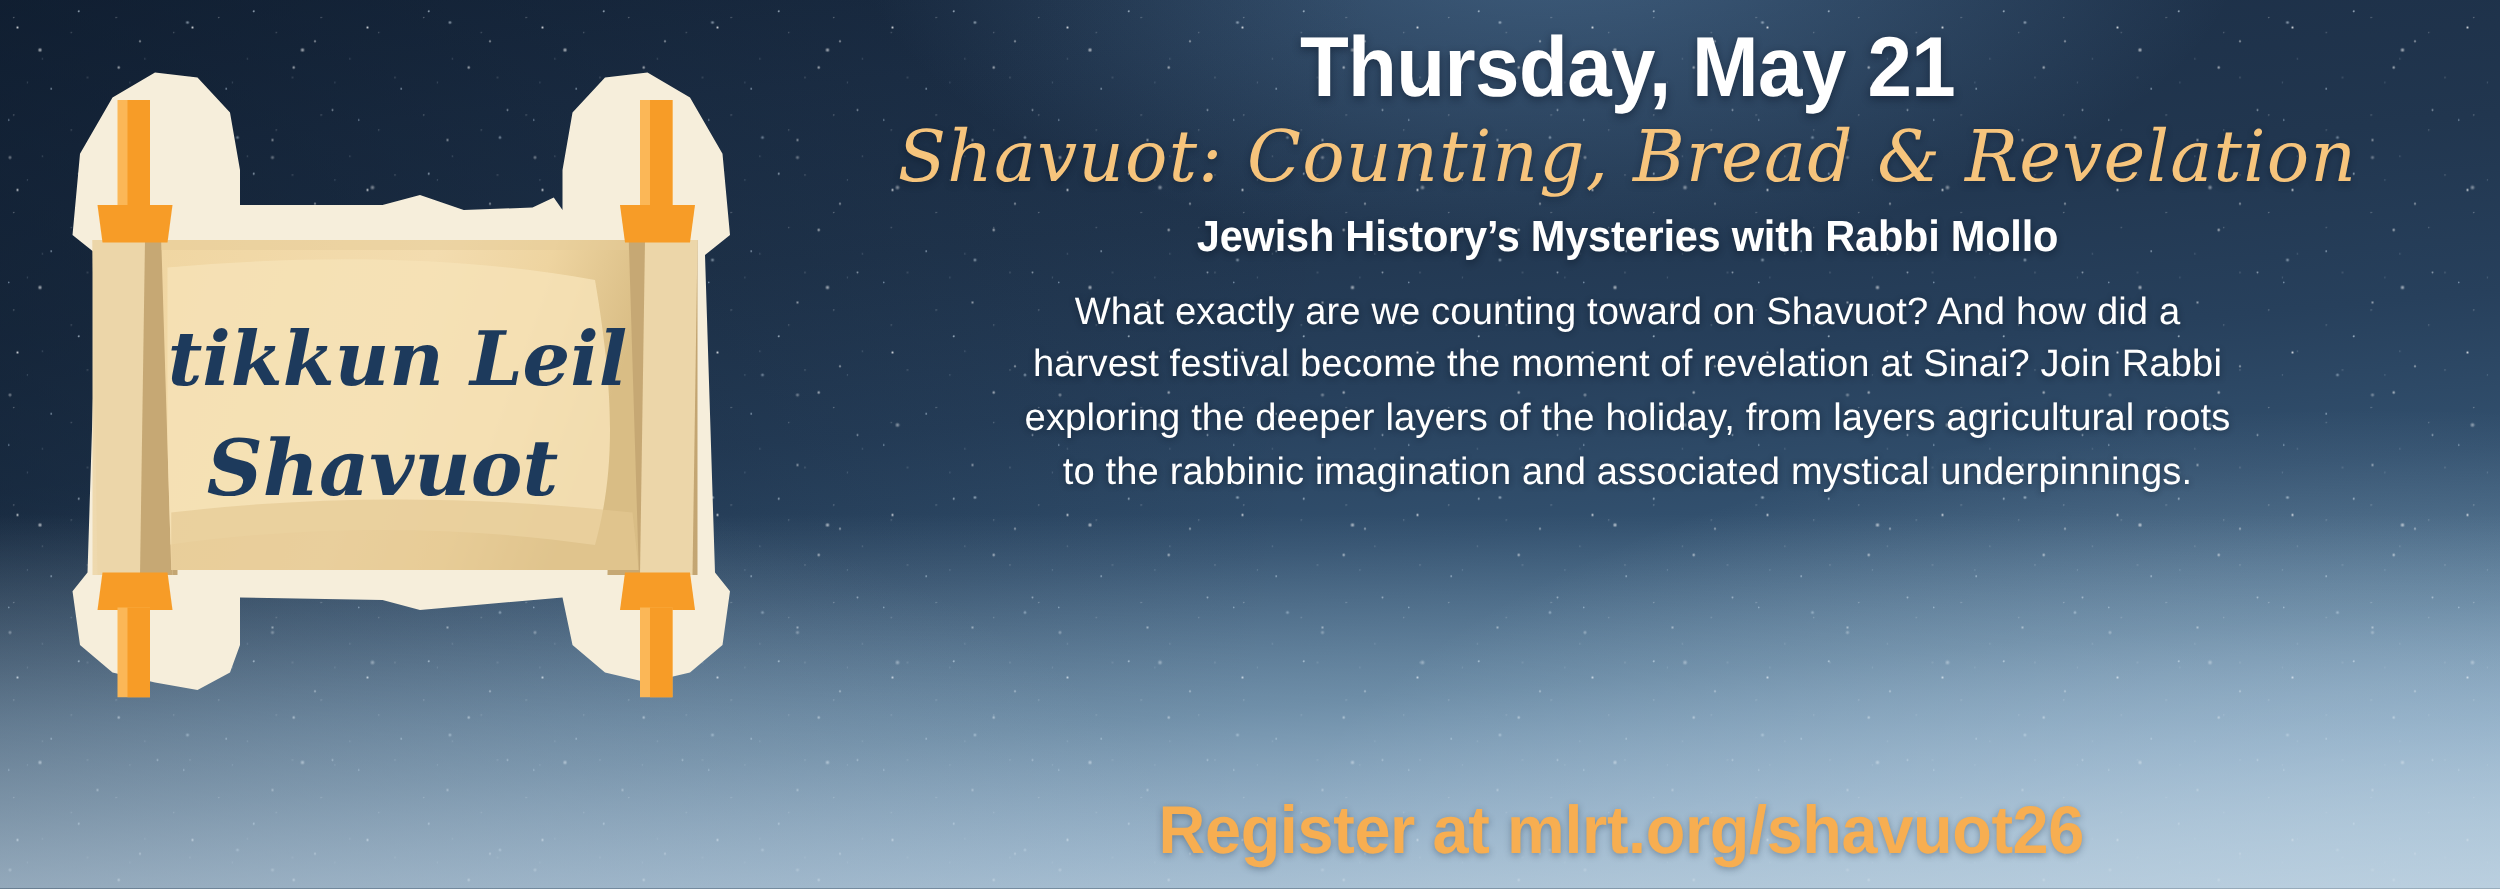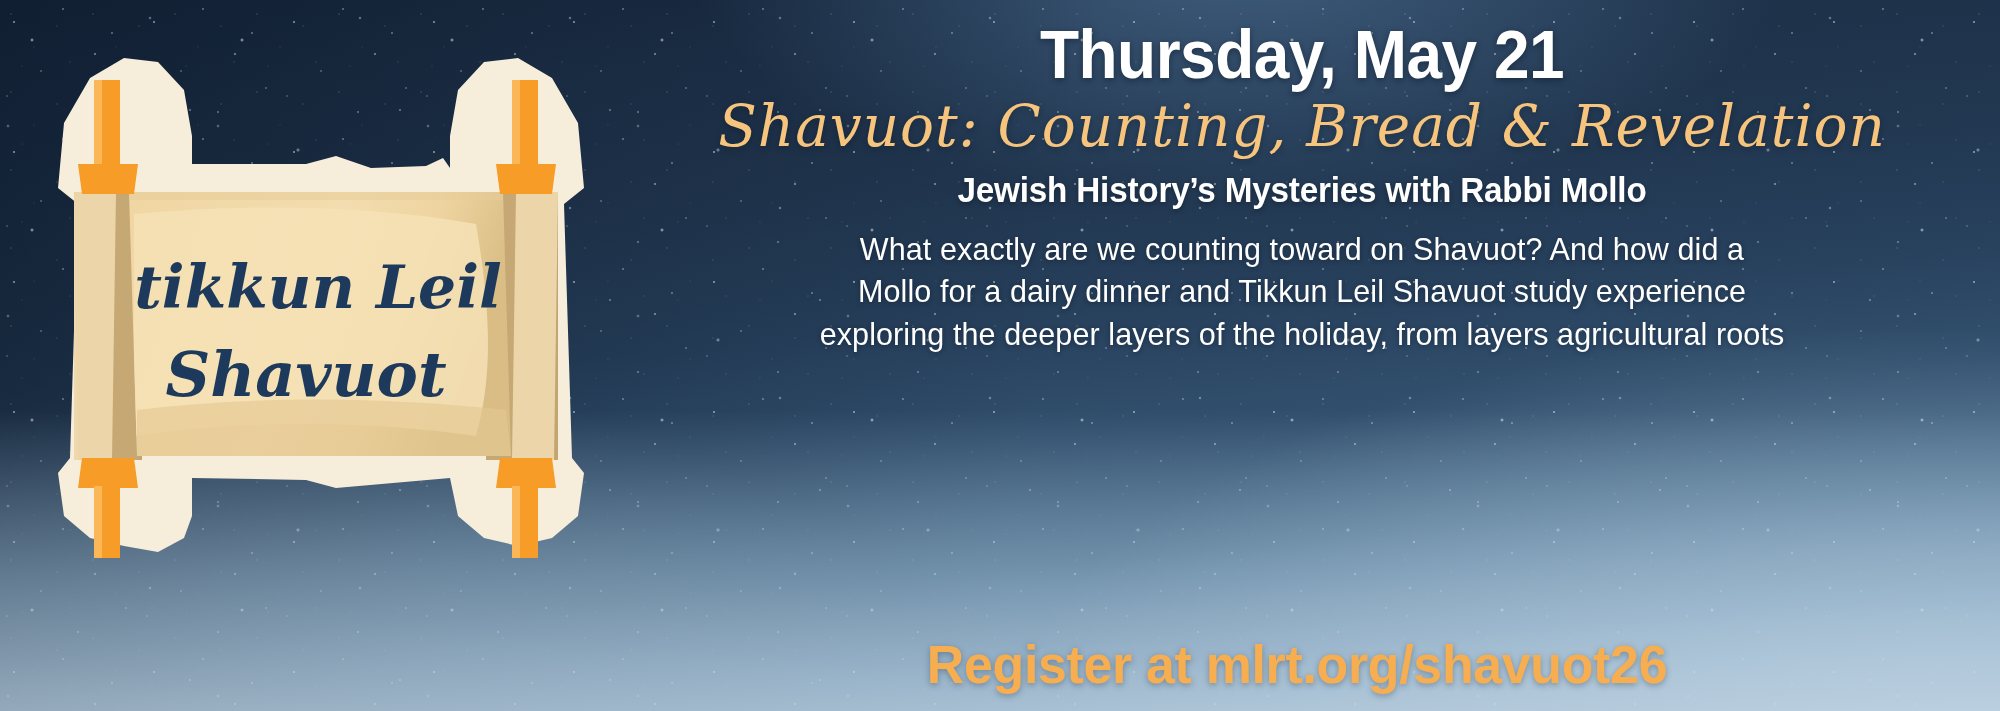--- a/index.html
+++ b/index.html
@@ -264,20 +264,21 @@
   <div class="content">
 
     <div class="date-line">Thursday, May 21</div>
 
     <div class="script-line">Shavuot: Counting, Bread &amp; Revelation</div>
 
     <div class="subhead">Jewish History’s Mysteries with Rabbi Mollo</div>
 
     <div class="body-copy">
       <span class="ln">What exactly are we counting toward on Shavuot? And how did a</span>
-      <span class="ln">Mollo for a dairy dinner and Tikkun Leil Shavuot study experience</span>
+      <span class="ln">harvest festival become the moment of revelation at Sinai? Join Rabbi</span>
       <span class="ln">exploring the deeper layers of the holiday, from layers agricultural roots</span>
+      <span class="ln">to the rabbinic imagination and associated mystical underpinnings.</span>
     </div>
 
     <div class="register">Register at mlrt.org/shavuot26</div>
 
   </div>
 </div>
 
 </body></html>

